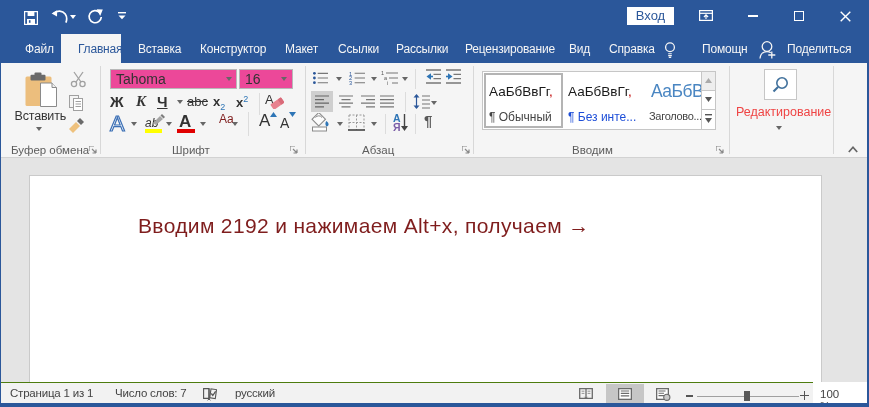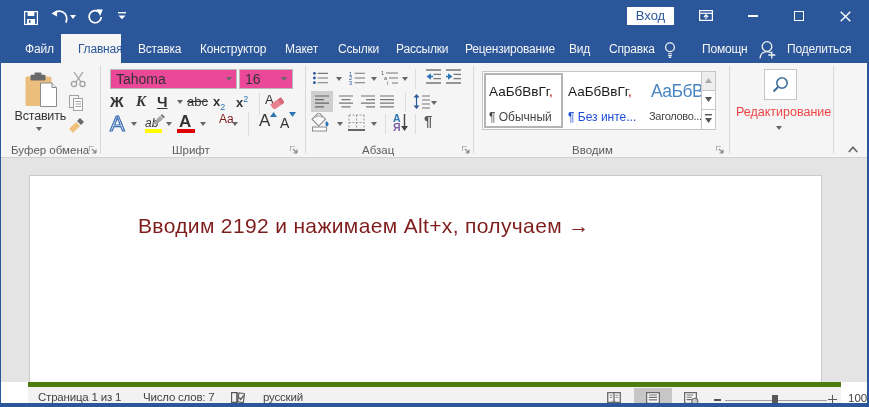--- a/index.html
+++ b/index.html
@@ -5,21 +5,21 @@
   * { margin:0; padding:0; box-sizing:border-box; }
   html,body { width:869px; height:407px; overflow:hidden; }
   body { font-family:"Liberation Sans", sans-serif; }
   #win { position:relative; width:869px; height:407px; background:#fff; }
   .abs { position:absolute; }
   
   #titlebar { position:absolute; left:0; top:0; width:869px; height:30px; background:#2b579a; }
   #tabrow  { position:absolute; left:0; top:30px; width:869px; height:33px; background:#2b579a; }
   #ribbon  { position:absolute; left:0; top:63px; width:869px; height:95px; background:#f5f5f5; border-bottom:1px solid #d2d2d2; }
   #docarea { position:absolute; left:0; top:158px; width:869px; height:224px; background:#e4e4e4; }
-  #statusbar { position:absolute; left:0; top:382px; width:813px; height:21px; background:#f2f2f2; border-top:5px solid #4d7c0f;margin-left:28px; }
+  #statusbar { position:absolute; left:0; top:382px; width:813px; height:21px; background:#f2f2f2; border-top:1px solid #4d7c0f; }
   #bottomedge { position:absolute; left:0; top:403px; width:869px; height:4px; background:#2b579a; }
   #leftedge { position:absolute; left:0; top:30px; width:1px; height:373px; background:#2b579a; }
   #rightedge { position:absolute; right:0; top:30px; width:2px; height:373px; background:#2b579a; }
   .tabtxt { position:absolute; top:42px; font-size:12px; letter-spacing:-0.2px; color:#f5f5f5; white-space:nowrap;margin-left:9px; }
   #seltab { position:absolute; left:61px; top:34px; width:60px; height:29px; background:#f5f5f5; }
 
   .glabel { position:absolute; top:144px; font-size:11.5px; color:#5d5d5d; white-space:nowrap; }
   .gsep { position:absolute; top:66px; width:1px; height:88px; background:#d8d8d8; }
 
   .combobox { position:absolute; background:#ec4899; border:1px solid #b8b8b8; font-size:14px; color:#333; }

